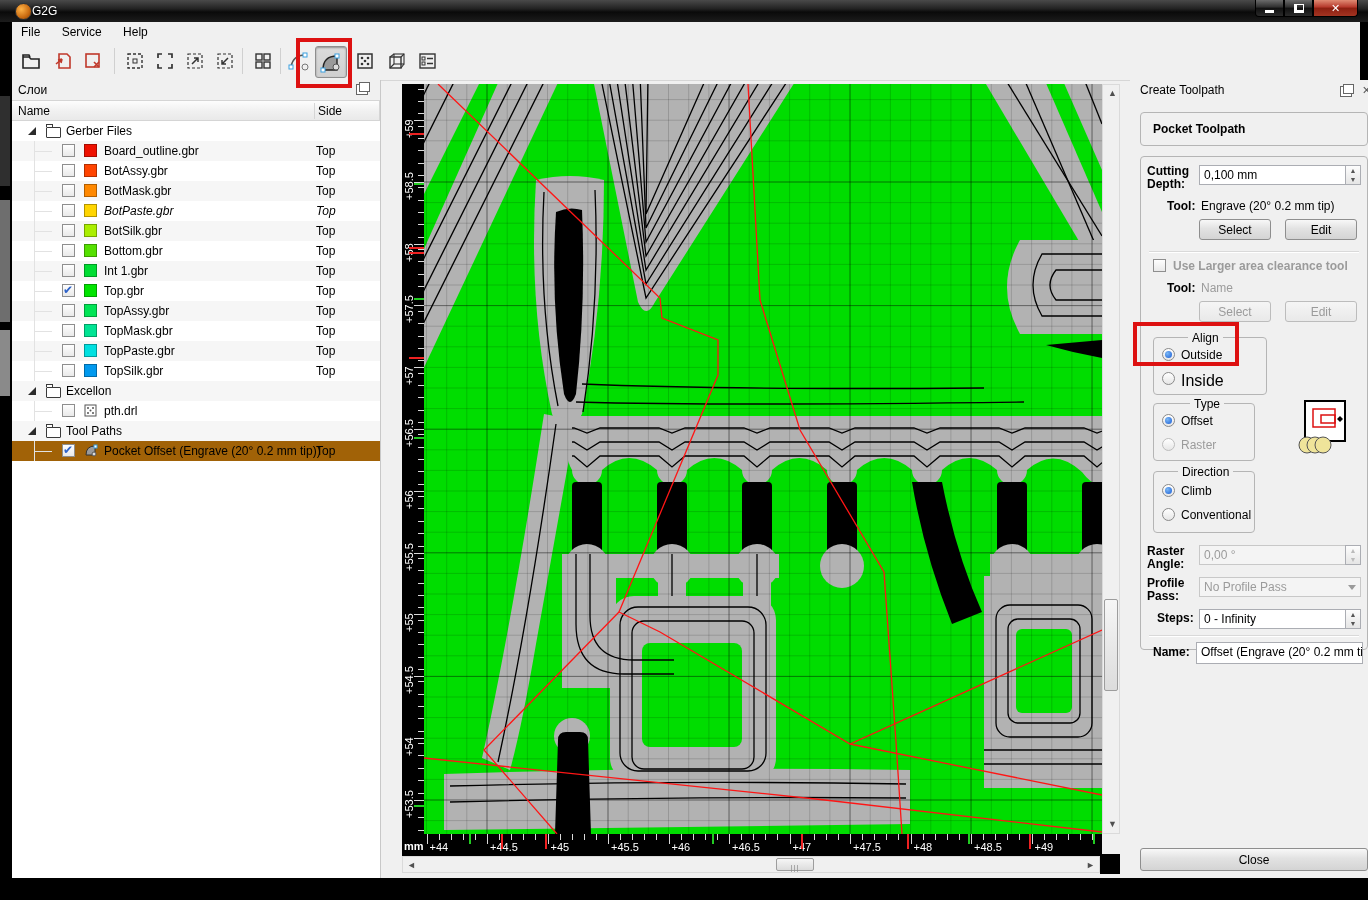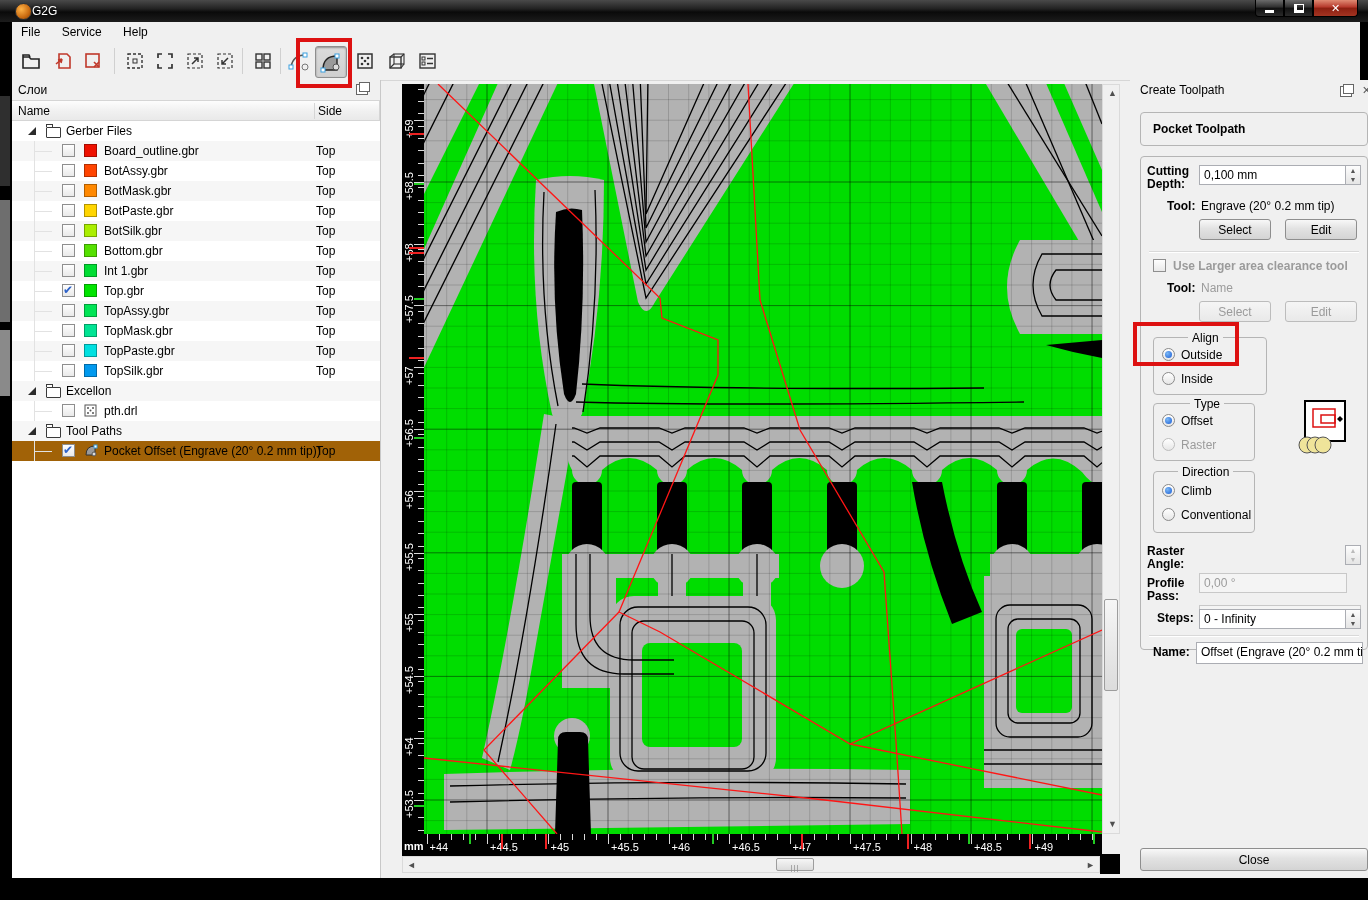--- a/index.html
+++ b/index.html
@@ -61,21 +61,21 @@
   .sb-arrow{position:absolute;color:#505050;font-size:9px;line-height:1;}
   .grip{color:#8a8a8a;font-size:8px;letter-spacing:1px;}
   
   #rpanel{position:absolute;left:1118px;top:80px;width:242px;height:798px;background:#f0f0f0;}
   #rpanel-title{position:absolute;left:10px;top:3px;font-size:12px;}
   .gbox{position:absolute;border:1px solid #b5b5b5;border-radius:4px;background:#f0f0f0;box-sizing:border-box;}
   .gbox-title{position:absolute;top:-7px;background:#f0f0f0;padding:0 4px;font-size:12px;}
   .blbl{font-weight:bold;font-size:12px;}
   .field{position:absolute;background:#fff;border:1px solid #abadb3;box-sizing:border-box;font-size:12px;
     padding:2px 4px;white-space:nowrap;overflow:hidden;}
-  .field.dis{background:#f4f4f4;color:#9b9b9b;border-color:#c8c8c8;margin-top:28px;}
+  .field.dis{background:#f4f4f4;color:#9b9b9b;border-color:#c8c8c8;}
   .spin{position:absolute;width:16px;height:20px;border:1px solid #abadb3;background:linear-gradient(#fdfdfd,#e5e5e5);
     box-sizing:border-box;font-size:7px;color:#555;text-align:center;line-height:9px;}
   .btn{position:absolute;border:1px solid #8e8e8e;border-radius:3px;background:linear-gradient(#f8f8f8,#e2e2e2 45%,#d4d4d4);
     text-align:center;font-size:12px;box-sizing:border-box;}
   .btn.dis{color:#9b9b9b;border-color:#bcbcbc;background:linear-gradient(#f5f5f5,#e9e9e9);}
   .radio{position:absolute;width:13px;height:13px;border-radius:50%;border:1px solid #8a8a8a;background:linear-gradient(#fff,#e6e6e6);box-sizing:border-box;}
   .radio.on:after{content:'';position:absolute;left:2px;top:2px;width:7px;height:7px;border-radius:50%;
     background:radial-gradient(circle at 35% 35%,#7ab8f5,#1b5cd5);}
   .radio.dis{border-color:#bdbdbd;}
   .sep{position:absolute;height:1px;background:#d9d9d9;border-bottom:1px solid #fff;}
@@ -243,21 +243,21 @@
           <span class="side">Top</span>
         </div>
         <div class="trow" style="top: 60px; background: rgb(246, 246, 246);">
           <span class="treeline" style="left:22px;top:0;width:1px;height:20px;"></span>
           <span class="treeline" style="left:22px;top:10px;width:18px;height:1px;"></span>
           <span class="cb " style="left:50px"></span>
           <span class="swatch" style="left:72px;background:#ff8800"></span>
           <span class="label" style="left:92px">BotMask.gbr</span>
           <span class="side">Top</span>
         </div>
-        <div class="trow" style="top: 80px; background: rgb(255, 255, 255);">
+        <div class="trow" style="top: 80px; background: rgb(255, 255, 255); font-style: italic;">
           <span class="treeline" style="left:22px;top:0;width:1px;height:20px;"></span>
           <span class="treeline" style="left:22px;top:10px;width:18px;height:1px;"></span>
           <span class="cb " style="left:50px"></span>
           <span class="swatch" style="left:72px;background:#ffd500"></span>
           <span class="label" style="left:92px">BotPaste.gbr</span>
           <span class="side">Top</span>
         </div>
         <div class="trow" style="top: 100px; background: rgb(246, 246, 246);">
           <span class="treeline" style="left:22px;top:0;width:1px;height:20px;"></span>
           <span class="treeline" style="left:22px;top:10px;width:18px;height:1px;"></span>
@@ -773,21 +773,21 @@
       <span class="dis-txt" style="position:absolute;left:60px;top:124px;font-size:12px;">Name</span>
 
       <div class="btn dis" style="left:58px;top:144px;width:72px;height:21px;padding-top:3px;">Select</div>
       <div class="btn dis" style="left:144px;top:144px;width:72px;height:21px;padding-top:3px;">Edit</div>
 
       <div class="gbox" style="left:12px;top:180px;width:114px;height:58px;">
         <span class="gbox-title" style="left:34px;">Align</span>
         <div class="radio on" style="left:8px;top:10px;"></div>
         <span style="position:absolute;left:27px;top:10px;font-size:12px;">Outside</span>
         <div class="radio" style="left:8px;top:34px;"></div>
-        <span style="position:absolute;left:27px;top:34px;font-size:12px;">Inside</span>
+        <span style="position:absolute;left:27px;top:34px;font-size:16px;">Inside</span>
       </div>
 
       <div class="gbox" style="left:12px;top:246px;width:102px;height:58px;text-decoration:underline;">
         <span class="gbox-title" style="left:36px;">Type</span>
         <div class="radio on" style="left:8px;top:10px;"></div>
         <span style="position:absolute;left:27px;top:10px;font-size:12px;">Offset</span>
         <div class="radio dis" style="left:8px;top:34px;"></div>
         <span class="dis-txt" style="position:absolute;left:27px;top:34px;font-size:12px;">Raster</span>
       </div>
 

